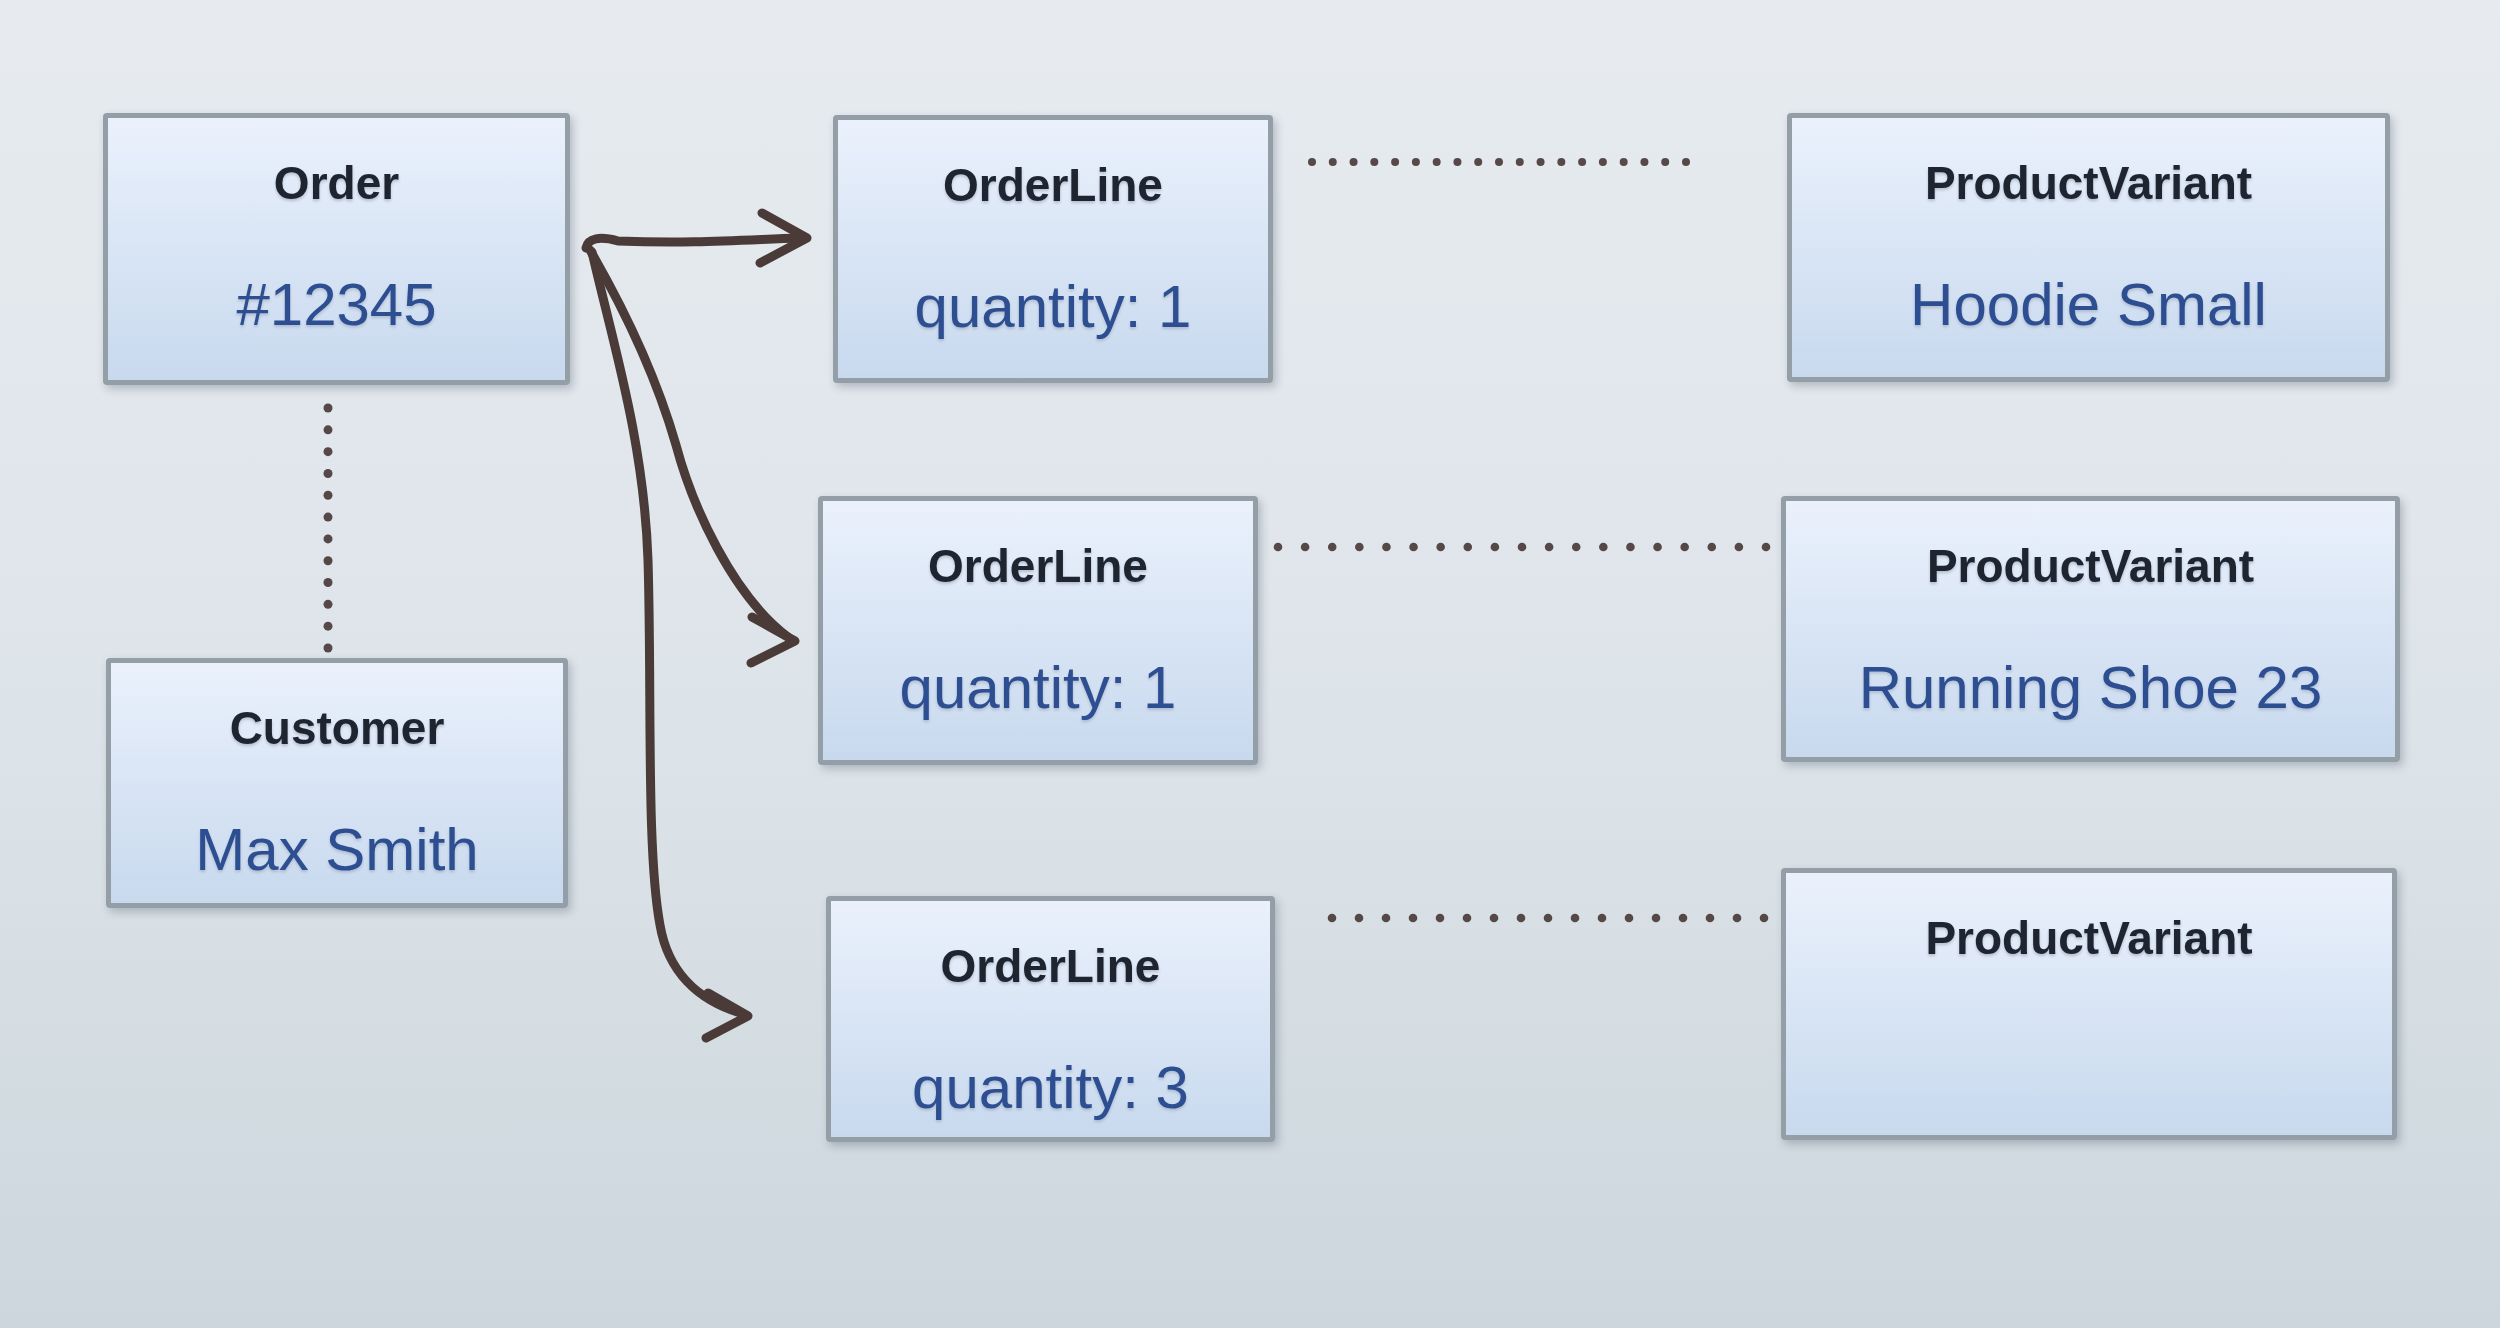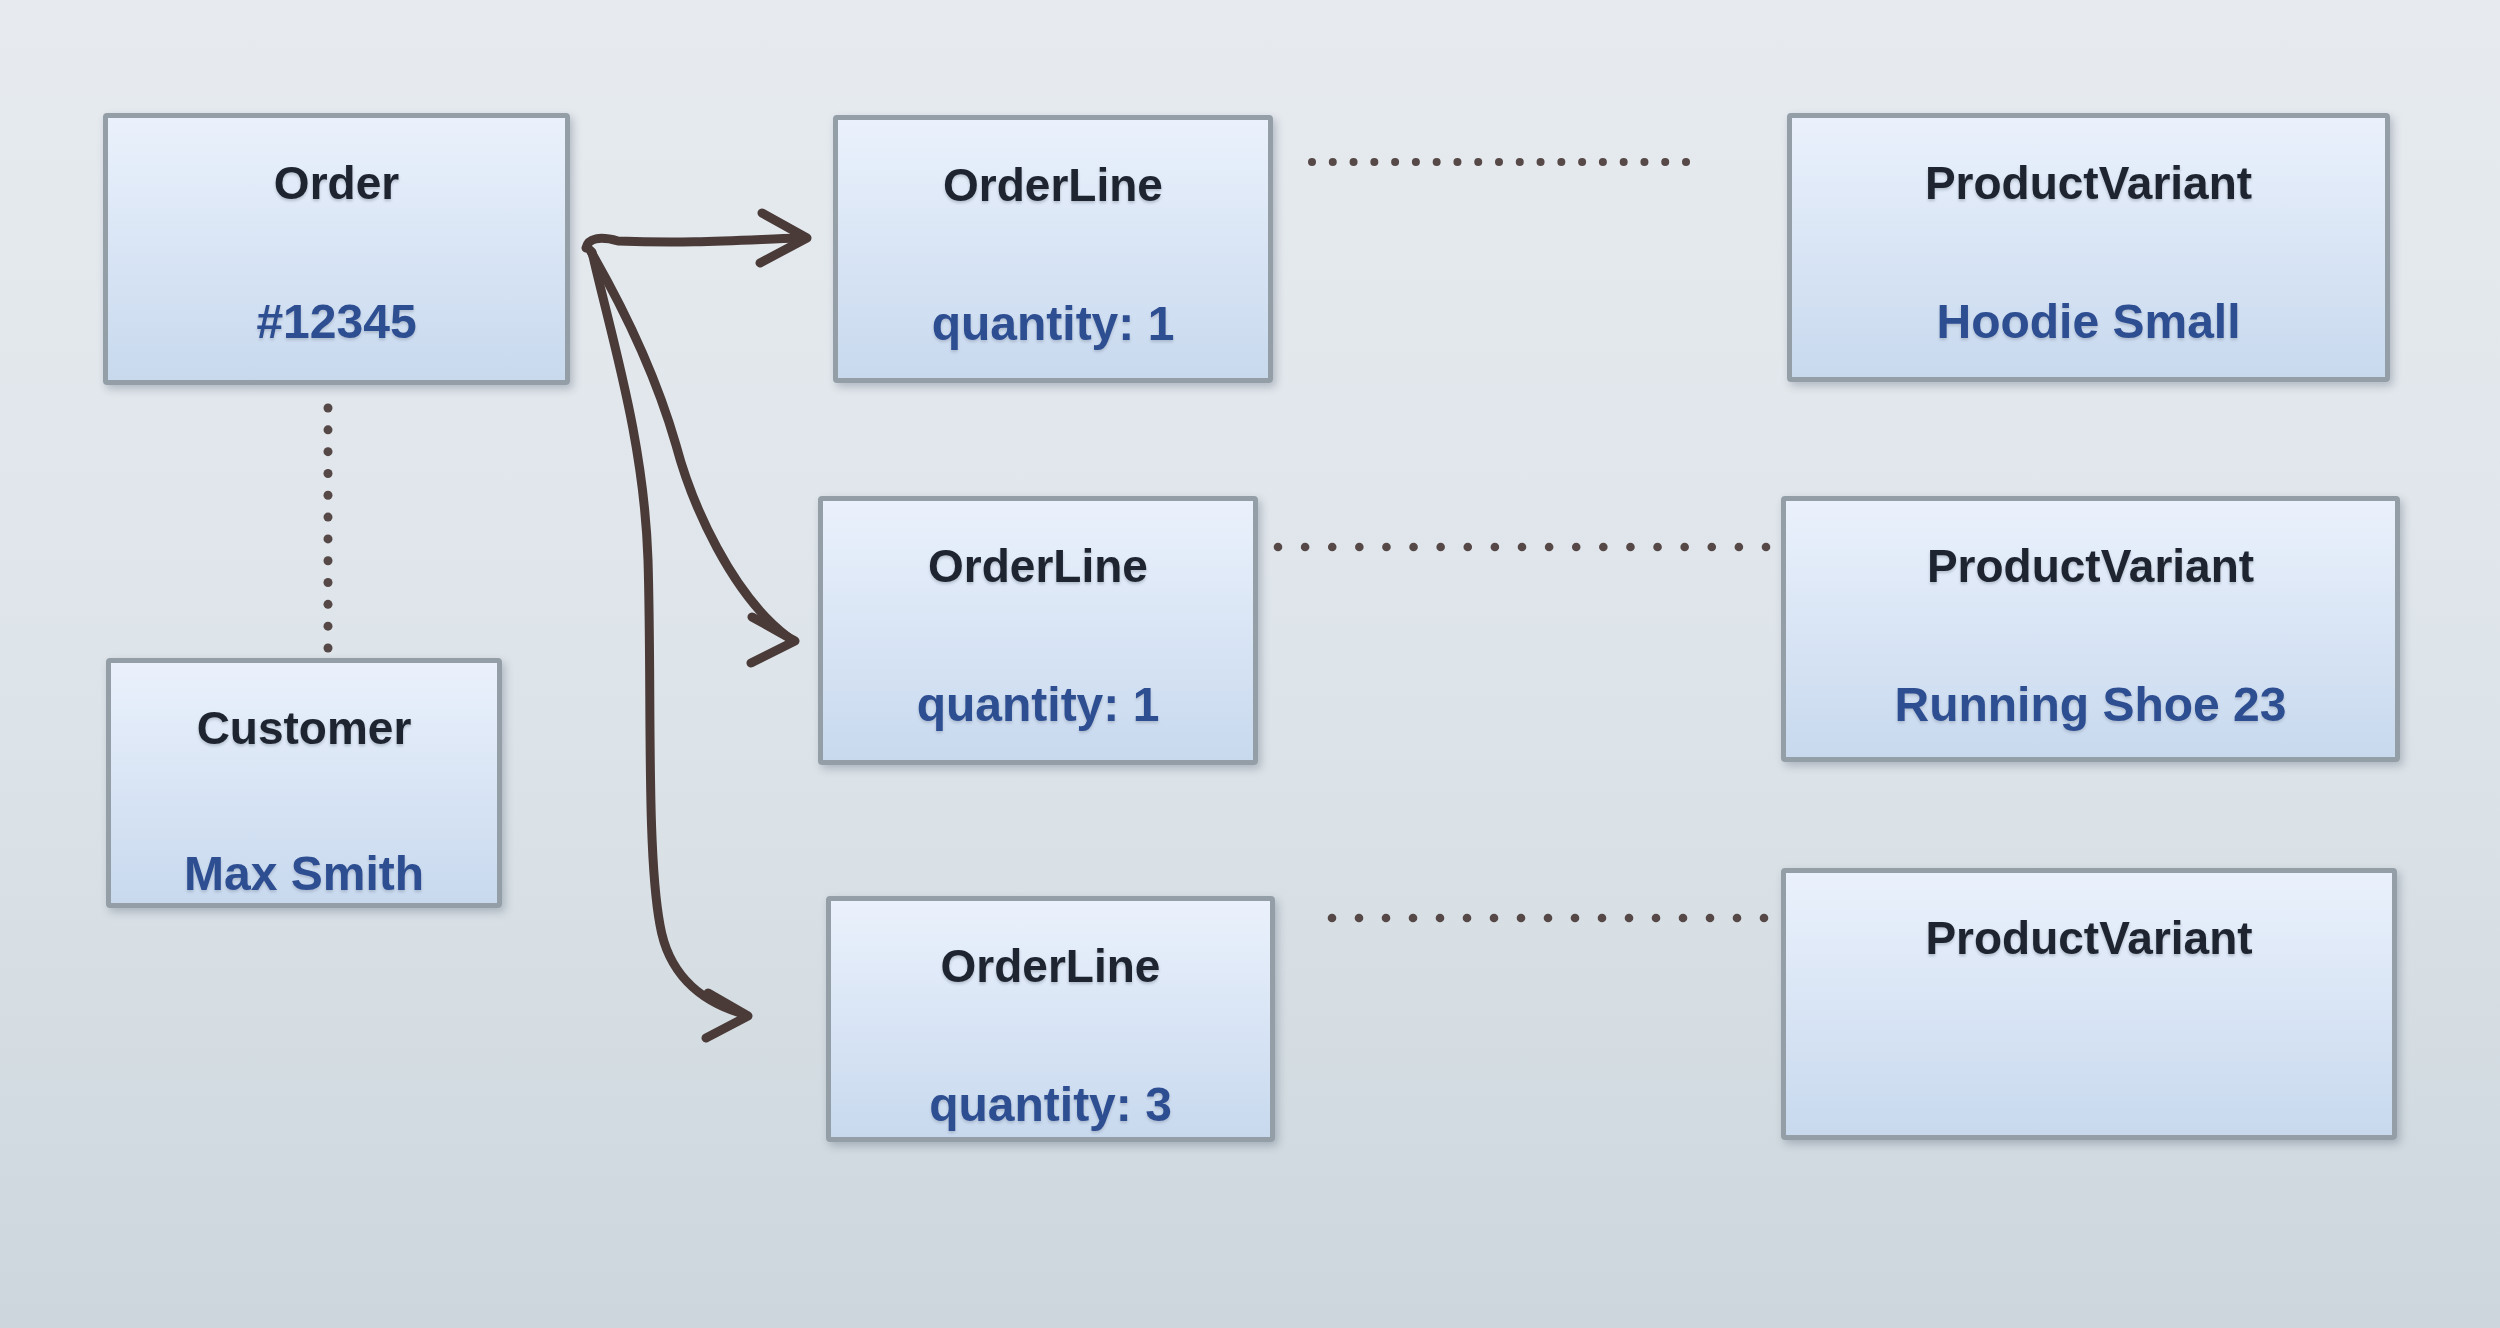--- a/index.html
+++ b/index.html
@@ -42,27 +42,26 @@
   }
   .node-title {
     font-size: 46px;
     font-weight: bold;
     color: var(--title-color);
     line-height: 1.2;
     text-shadow: 0 2px 3px rgba(25, 35, 55, 0.22);
     white-space: nowrap;
   }
   .node-value {
-    font-size: 48px;
-    font-weight: bold;
+    font-size: 60px;
+    font-weight: normal;
     color: var(--value-color);
     line-height: 1.2;
     text-shadow: 0 2px 3px rgba(25, 35, 55, 0.18);
     white-space: nowrap;
-    margin-top: 24px;
   }
 </style>
 </head>
 <body>
 
 <div class="canvas" style="--bg-top: #e7ebf0; --bg-bottom: #ccd6dc; --fill-top: #eaf1fc; --fill-bottom: #c8d9ee; --node-border: #939ea6; --title-color: #1e2531; --value-color: #2e4e92; --connector: #4a3b38;">
   <svg class="connector-layer" viewBox="0 0 2500 1328" xmlns="http://www.w3.org/2000/svg">
       <g>
         <path d="M 586 248 C 588 238 600 236 618 241 C 690 244 742 240 799 238" class="edge-path"></path>
         <path d="M 762 213 L 807 238 L 760 263" class="edge-path"></path>
@@ -149,21 +148,21 @@
         <circle cx="1710" cy="918" r="4.3" class="edge-dot"></circle>
         <circle cx="1737" cy="918" r="4.3" class="edge-dot"></circle>
         <circle cx="1764" cy="918" r="4.3" class="edge-dot"></circle>
       </g>
     </svg>
   <div id="node-layer">
       <div class="node" style="left: 103px; top: 113px; width: 467px; height: 272px;">
         <div class="node-title">Order</div>
         <div class="node-value">#12345</div>
       </div>
-      <div class="node" style="left: 106px; top: 658px; width: 396px; height: 250px; justify-content: space-between;">
+      <div class="node" style="left: 106px; top: 658px; width: 462px; height: 250px;">
         <div class="node-title">Customer</div>
         <div class="node-value">Max Smith</div>
       </div>
       <div class="node" style="left: 833px; top: 115px; width: 440px; height: 268px;">
         <div class="node-title">OrderLine</div>
         <div class="node-value">quantity: 1</div>
       </div>
       <div class="node" style="left: 818px; top: 496px; width: 440px; height: 269px;">
         <div class="node-title">OrderLine</div>
         <div class="node-value">quantity: 1</div>

